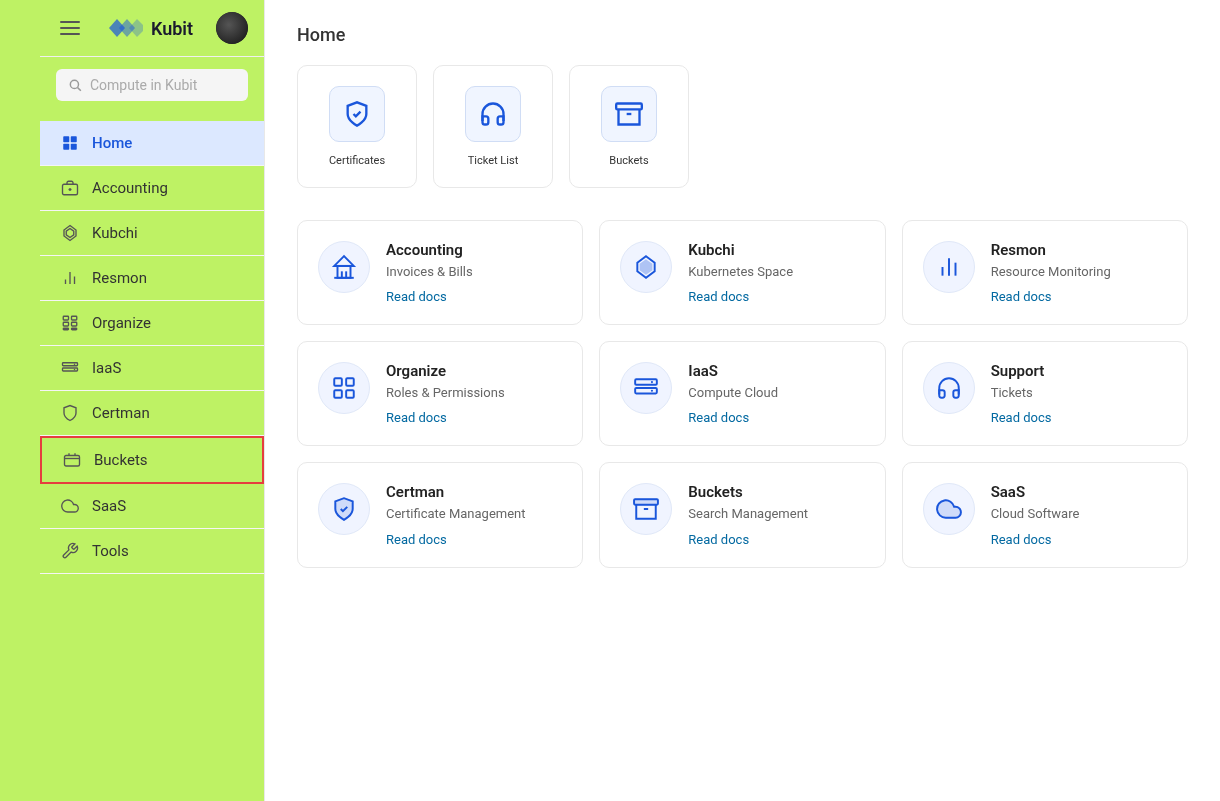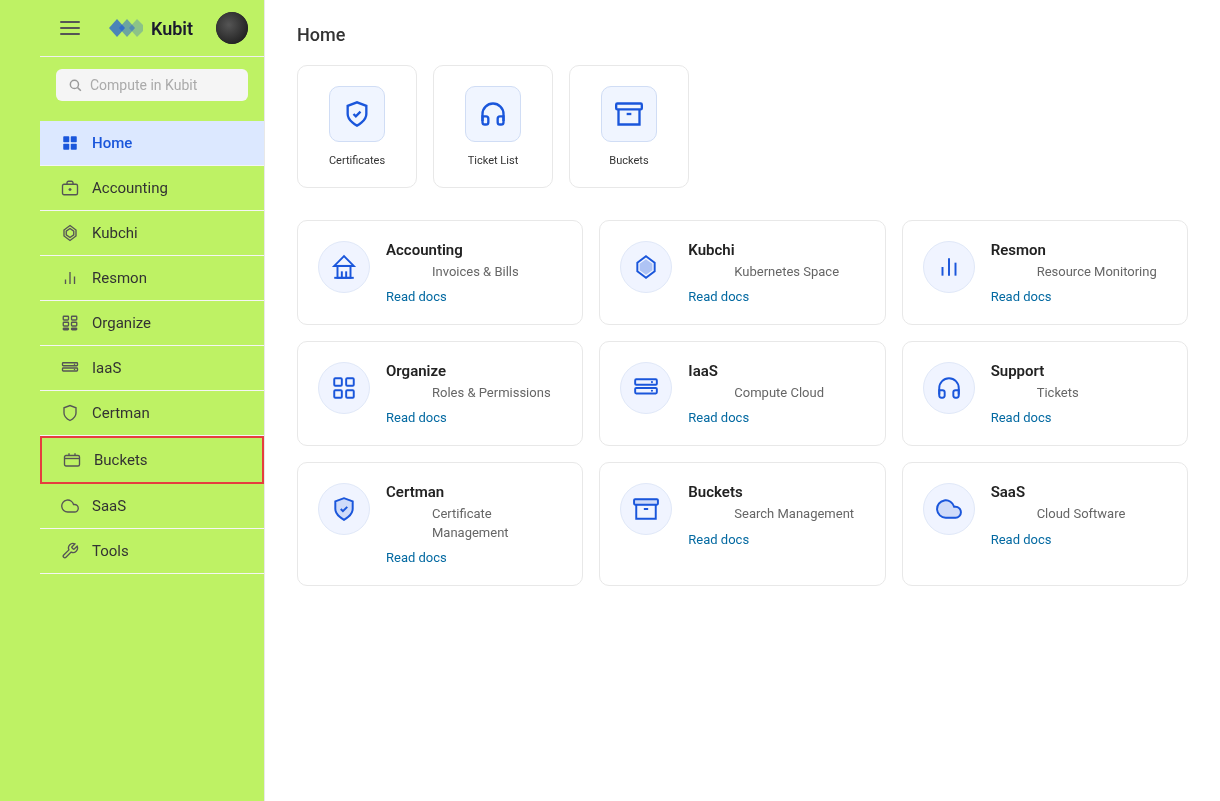--- a/index.html
+++ b/index.html
@@ -230,21 +230,20 @@
     .service-name {
       font-size: 15px;
       font-weight: 600;
       color: #222;
     }
 
     .service-desc {
       font-size: 13px;
       color: #666;
       line-height: 1.4;
-      margin-left: 46px;
     }
 
     .service-link {
       font-size: 13px;
       color: #0369a1;
       margin-top: 4px;
       cursor: pointer;
       text-decoration: none;
     }
 

